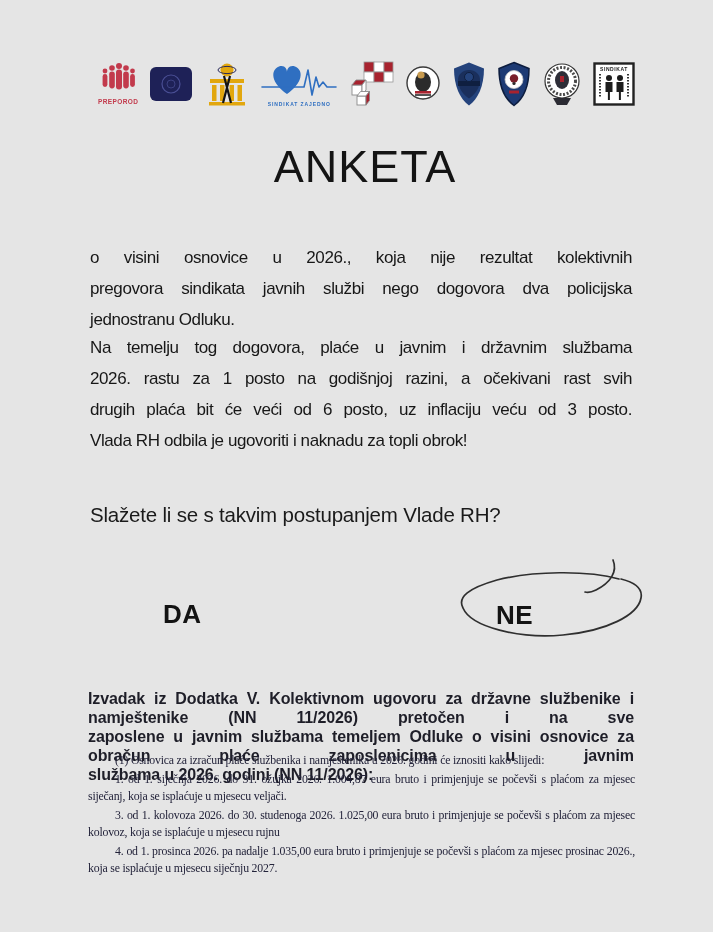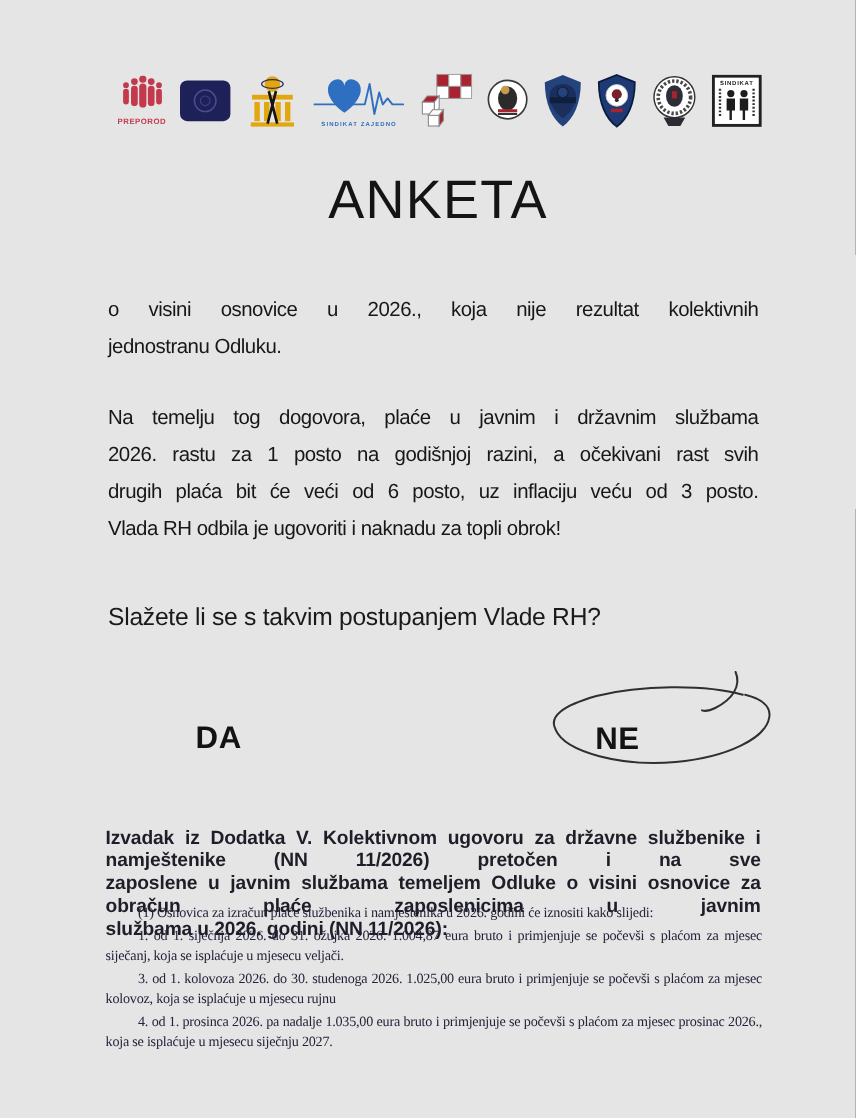--- a/index.html
+++ b/index.html
@@ -179,20 +179,21 @@
           <path d="M23.5 20 h7 v10 h-2.6 v8 h-2 v-8 h-2.4 z"></path>
         </g>
       </svg>
     </div>
   </div>
 
   <div class="title">ANKETA</div>
 
   <div class="para para1">
     <div class="jline">o visini osnovice u 2026., koja nije rezultat kolektivnih</div>
+    <div class="jline">pregovora sindikata javnih službi nego dogovora dva policijska</div>
     <div class="jline last">jednostranu Odluku.</div>
   </div>
 
   <div class="para para2">
     <div class="jline">Na temelju tog dogovora, plaće u javnim i državnim službama</div>
     <div class="jline">2026. rastu za 1 posto na godišnjoj razini, a očekivani rast svih</div>
     <div class="jline">drugih plaća bit će veći od 6 posto, uz inflaciju veću od 3 posto.</div>
     <div class="jline last">Vlada RH odbila je ugovoriti i naknadu za topli obrok!</div>
   </div>
 

